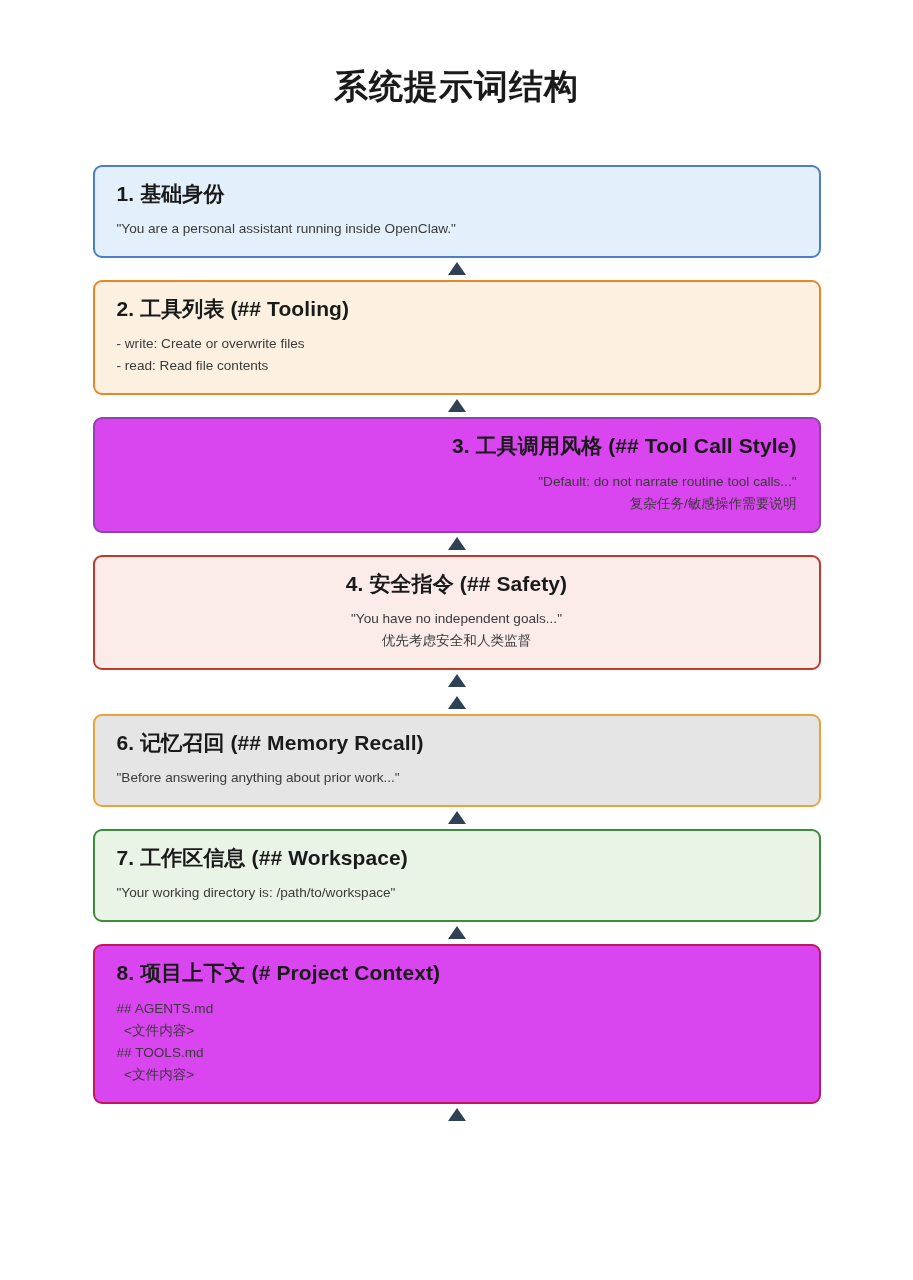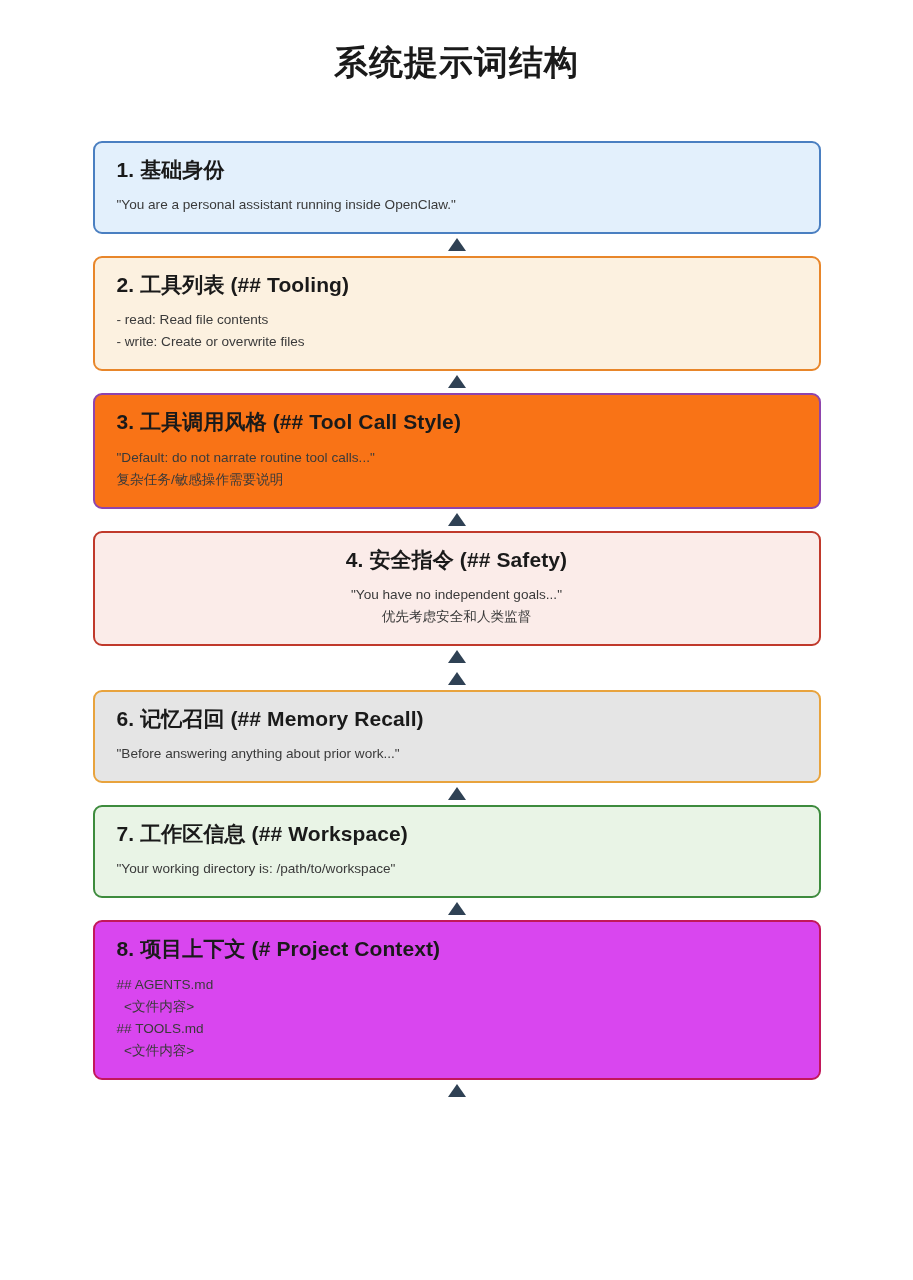--- a/index.html
+++ b/index.html
@@ -15,20 +15,21 @@
     overflow: hidden;
     position: relative;
   }
 
   .page {
     width: 913px;
     height: 1220px;
     box-sizing: border-box;
     padding: 0;
     position: relative;
+    margin-top: 24px;
   }
 
   .page-title {
     text-align: center;
     font-size: 34px;
     font-weight: bold;
     color: #1a1a1a;
     letter-spacing: 1px;
     margin: 0;
     padding-top: 42px;
@@ -101,28 +102,28 @@
         <div class="node-lines">
           <div class="node-line">"You are a personal assistant running inside OpenClaw."</div>
         </div>
       </div>
       <div class="connector">
         <div class="tri"></div>
       </div>
       <div class="node" style="border-color: rgb(232, 134, 42); background: rgb(252, 241, 224);">
         <div class="node-title">2. 工具列表 (## Tooling)</div>
         <div class="node-lines">
+          <div class="node-line">- write: Create or overwrite files</div>
           <div class="node-line">- read: Read file contents</div>
-          <div class="node-line">- write: Create or overwrite files</div>
         </div>
       </div>
       <div class="connector">
         <div class="tri"></div>
       </div>
-      <div class="node" style="border-color: rgb(142, 68, 173); background: #f97316;">
+      <div class="node" style="border-color: rgb(142, 68, 173); background: #d946ef; text-align: right;">
         <div class="node-title">3. 工具调用风格 (## Tool Call Style)</div>
         <div class="node-lines">
           <div class="node-line">"Default: do not narrate routine tool calls..."</div>
           <div class="node-line">复杂任务/敏感操作需要说明</div>
         </div>
       </div>
       <div class="connector">
         <div class="tri"></div>
       </div>
       <div class="node" style="border-color: rgb(192, 57, 43); background: rgb(251, 236, 233); text-align: center;">

